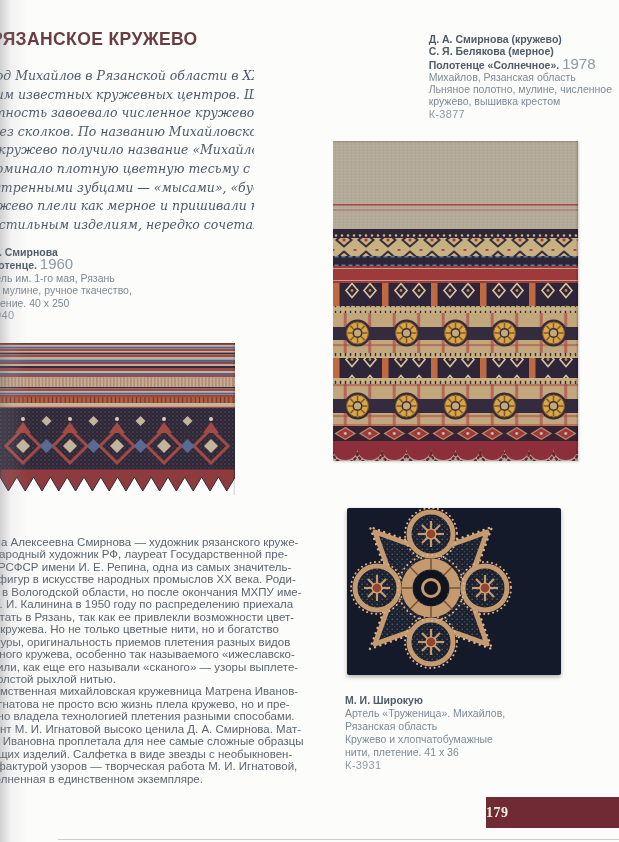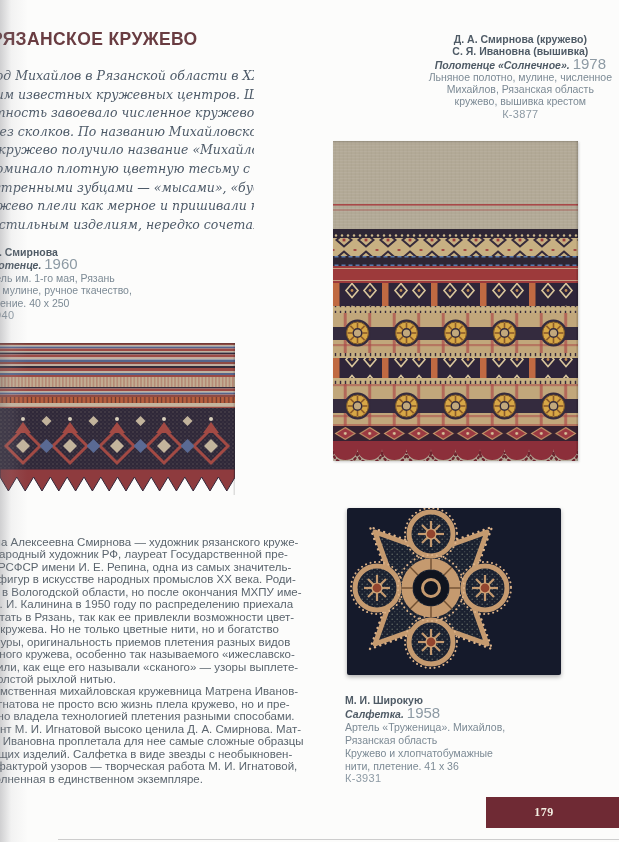--- a/index.html
+++ b/index.html
@@ -15,44 +15,44 @@
 
   
   .intro{left:0;top:67px;width:254px;height:172px;overflow:hidden;
     font-family:"DejaVu Serif",serif;font-style:italic;font-size:12.5px;line-height:18.6px;
     color:var(--intro-text,#4d5a68)}
   .intro .ln{white-space:nowrap;margin-left:-28px}
 
   
   .cap{font-size:10.5px;line-height:12.3px;color:var(--caption-regular,#7c8a95)}
   .cap .ln{white-space:nowrap}
-  .cap-right{right:7px;top:33px;text-align:center}
+  .cap-right{right:7px;top:33px;text-align:left}
   .cap-left{left:0;top:246px;width:178px;height:80px;overflow:hidden;line-height:12.4px}
   .cap-left .ln{margin-left:-22px}
   .cap-bottom{left:345px;top:694px;line-height:12.9px}
   .cap-strong{color:var(--caption-strong,#4f5b66);font-weight:700}
-  .cap-work{color:var(--caption-strong,#4f5b66);font-weight:700;font-style:italic}
+  .cap-work{color:var(--caption-strong,#4f5b66);font-weight:700;}
   .cap-year{color:var(--caption-muted,#8d9aa4);font-size:15px}
   .cap-inv{color:var(--caption-muted,#8d9aa4);font-size:11px;letter-spacing:.3px}
 
   
   .bodytext{left:0;top:536px;width:336px;height:254px;overflow:hidden;
     font-size:11.5px;line-height:12.45px;color:var(--body-text,#5b656e)}
   .bodytext .ln{white-space:nowrap;margin-left:-26px}
 
   
   .photo{display:block}
   .photo-right{left:333px;top:141px;filter:drop-shadow(1px 1px 1px rgba(0,0,0,.18))}
   .photo-left{left:0;top:343px}
   .photo-doily{left:347px;top:508px;filter:drop-shadow(0 2px 2px rgba(0,0,0,.3))}
 
   
   .badge{left:486px;top:797px;width:133px;height:31px;background:var(--badge-bg,#6f2a34);
     color:var(--badge-text,#f3eee2);font-family:"Liberation Serif",serif;font-weight:700;
-    font-size:12px;line-height:31px;text-align:center;padding-right:17px;letter-spacing:.5px}
+    font-size:14px;line-height:31px;text-align:left;padding-right:17px;letter-spacing:.5px}
 
   
   .edge-shade{left:0;top:0;width:28px;height:842px;pointer-events:none;z-index:6;
     background:linear-gradient(90deg,rgba(105,105,112,.30),rgba(170,170,176,.12) 40%,rgba(255,255,255,0))}
   .bottom-line{left:58px;top:839px;width:561px;height:1px;background:#bdbdbd;opacity:.75}
 </style>
 </head>
 <body>
 
 <div class="page">
@@ -68,24 +68,24 @@
     <div class="ln">ли без сколков. По названию Михайловского уезда та-</div>
     <div class="ln">кое кружево получило название «Михайловское». Оно</div>
     <div class="ln">напоминало плотную цветную тесьму с округлыми или</div>
     <div class="ln">заостренными зубцами — «мысами», «бубенцами».</div>
     <div class="ln">Кружево плели как мерное и пришивали к разного рода</div>
     <div class="ln">текстильным изделиям, нередко сочетая с вышивкой.</div>
   </div>
 
   <div class="abs cap cap-right">
     <div class="ln cap-strong">Д. А. Смирнова (кружево)</div>
-    <div class="ln cap-strong">С. Я. Ивановна (вышивка)</div>
+    <div class="ln cap-strong">С. Я. Белякова (мерное)</div>
     <div class="ln"><span class="cap-work">Полотенце «Солнечное».</span> <span class="cap-year">1978</span></div>
+    <div class="ln">Михайлов, Рязанская область</div>
     <div class="ln">Льняное полотно, мулине, численное</div>
-    <div class="ln">Михайлов, Рязанская область</div>
     <div class="ln">кружево, вышивка крестом</div>
     <div class="ln cap-inv">К-3877</div>
   </div>
 
   <svg class="abs photo photo-right" width="245" height="320" viewBox="0 0 245 320" xmlns="http://www.w3.org/2000/svg">
     <defs>
       <pattern id="texA" width="4" height="3" patternUnits="userSpaceOnUse">
         <rect width="4" height="3" fill="#b2a996"></rect>
         <rect y="1.4" width="4" height="0.7" fill="rgba(255,255,255,0.10)"></rect>
         <rect x="1.8" width="0.8" height="3" fill="rgba(0,0,0,0.035)"></rect>
@@ -326,21 +326,20 @@
           <line x1="20.9" y1="-20.9" x2="13.1" y2="-13.1"></line>
       </g>
       <circle r="17.5" fill="#10141f"></circle>
       <circle r="8.5" fill="none" stroke="#c59a6f" stroke-width="3"></circle>
       <circle r="33" fill="none" stroke="#dcb288" stroke-width="2" stroke-dasharray="0.1 4.5" stroke-linecap="round"></circle>
     </g>
   </svg>
 
   <div class="abs cap cap-bottom">
     <div class="ln cap-strong">М. И. Широкую</div>
-    <div class="ln"><span class="cap-work">Салфетка.</span> <span class="cap-year">1958</span></div>
     <div class="ln">Артель «Труженица». Михайлов,</div>
     <div class="ln">Рязанская область</div>
     <div class="ln">Кружево и хлопчатобумажные</div>
     <div class="ln">нити, плетение. 41 х 36</div>
     <div class="ln cap-inv">К-3931</div>
   </div>
 
   <div class="abs badge">
     <span>179</span>
   </div>

